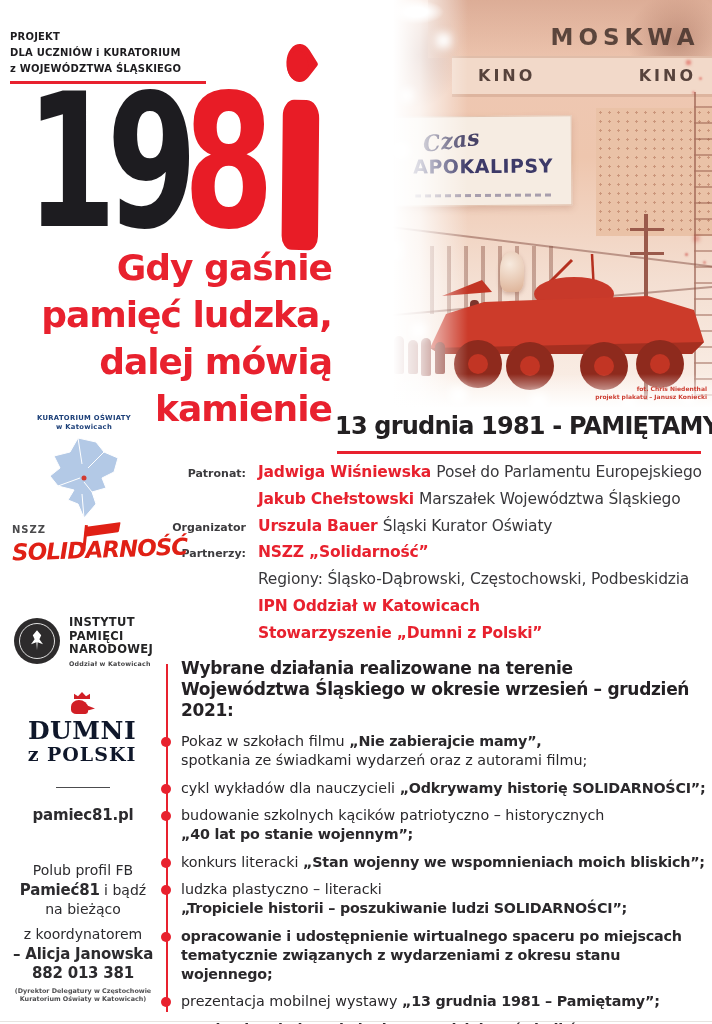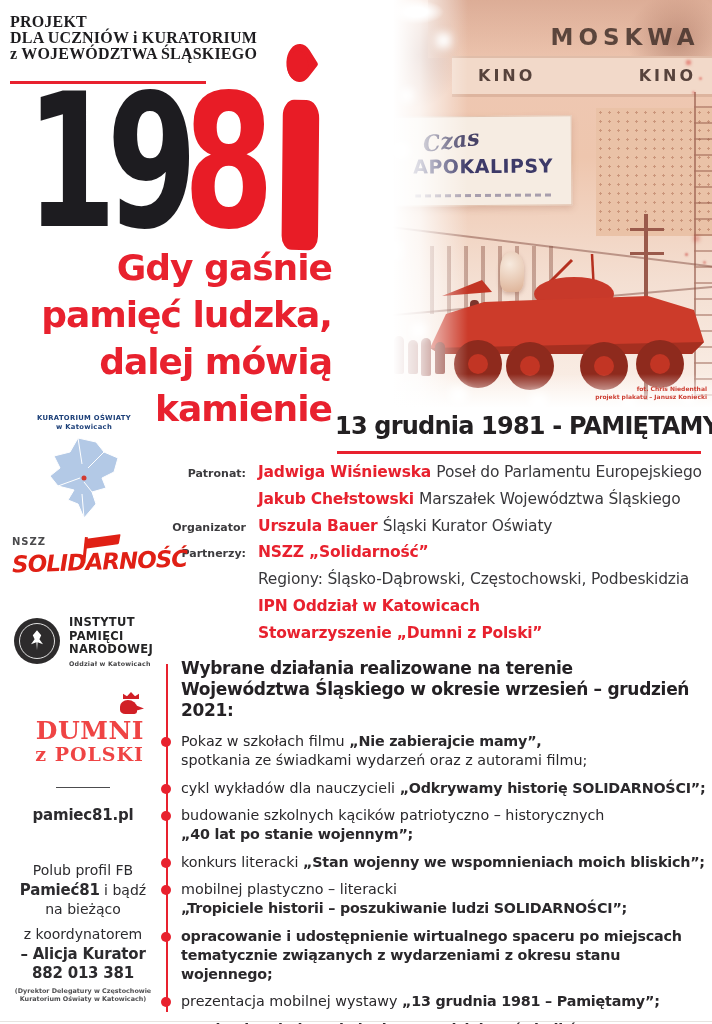--- a/index.html
+++ b/index.html
@@ -59,22 +59,22 @@
          background:radial-gradient(closest-side at 20% 20%,#fff 40%,transparent);}
   .snow{position:absolute;left:0;top:0;width:1px;height:1px;border-radius:50%;
         box-shadow:12px 150px 10px 8px #fff,2px 250px 12px 10px #fff,30px 330px 9px 7px #fff,
                    70px 395px 10px 8px #fff,150px 402px 10px 8px #fff,240px 404px 9px 7px #fff,
                    55px 40px 9px 7px #fff,18px 95px 8px 6px #fff,300px 398px 8px 6px #fff;}
   .speck{position:absolute;left:0;top:0;width:1px;height:1px;border-radius:50%;
         box-shadow:300px 62px 3px 2px rgba(215,45,40,.5),312px 78px 2px 1px rgba(215,45,40,.45),
                    305px 92px 2px 1px rgba(215,45,40,.35),308px 238px 4px 2px rgba(195,35,30,.5),
                    298px 254px 2px 1px rgba(195,35,30,.5),316px 262px 2px 1px rgba(195,35,30,.4);}
   
-  .hdr{position:absolute;left:10px;top:14px;font-size:16px;font-weight:800;line-height:16px;
-       letter-spacing:.2px;color:#1d1c1f;font-family:Liberation Serif, serif;}
+  .hdr{position:absolute;left:10px;top:29px;font-size:10px;font-weight:800;line-height:16px;
+       letter-spacing:.2px;color:#1d1c1f;}
   .hdr-rule{position:absolute;left:10px;top:81px;width:196px;height:2.5px;background:#e8212e;}
   
   .year{position:absolute;left:26px;top:84px;display:flex;align-items:flex-start;
         transform:scaleX(.70);transform-origin:left top;font-size:186px;font-weight:800;
         line-height:.84;letter-spacing:-14px;}
   .y-black{color:#1d1c20;} .y-red{color:#e81c26;margin-left:-6px;}
   .candle-wrap{position:relative;margin-left:26px;margin-top:16px;}
   .candle{width:52px;height:150px;background:#e81c26;border-radius:16px 18px 14px 14px;transform:rotate(.8deg);}
   .flame{position:absolute;left:6px;top:-56px;width:38px;height:38px;background:#e81c26;
          border-radius:52% 6% 52% 52%;transform:rotate(48deg);}
@@ -98,36 +98,36 @@
   .acts h2{margin:0;font-size:17px;font-weight:700;line-height:21px;letter-spacing:-.3px;color:#242124;}
   .rail{position:absolute;left:166px;top:664px;width:2px;height:348px;background:#e8212e;}
   .acts ul{list-style:none;margin:11px 0 0 0;padding:0;}
   .acts li{position:relative;margin-bottom:8.5px;font-size:14.3px;line-height:19px;color:#2a282b;}
   .acts li:before{content:"";position:absolute;left:-20px;top:5px;width:10px;height:10px;
                   border-radius:50%;background:#e8212e;}
   .seg-b{font-weight:800;letter-spacing:-.2px;}
   
   .kur{position:absolute;left:16px;top:414px;width:136px;text-align:center;}
   .kur-t{font-size:6.8px;font-weight:800;color:#1c3f78;line-height:8.5px;letter-spacing:.3px;}
-  .sol{position:absolute;left:12px;top:536px;width:150px;}
+  .sol{position:absolute;left:12px;top:524px;width:150px;}
   .sol-nszz{font-size:10px;color:#4a4a4c;font-weight:600;letter-spacing:1px;}
   .sol-logo{position:relative;font-size:23px;font-weight:800;font-style:italic;color:#e02015;
             letter-spacing:-1px;margin-top:2px;transform:rotate(-2deg);}
   .sol-flag{position:absolute;left:74px;top:-12px;width:34px;height:10px;background:#e02015;
             transform:skewX(-18deg) rotate(-6deg);border-radius:1px;}
   .sol-pole{position:absolute;left:72px;top:-12px;width:3px;height:26px;background:#e02015;transform:rotate(8deg);}
   .ipn{position:absolute;left:14px;top:616px;display:flex;align-items:center;gap:9px;}
   .ipn-seal{width:46px;height:46px;border-radius:50%;background:#2d2b2c;position:relative;flex:none;}
   .ipn-seal:before{content:"";position:absolute;left:5px;top:5px;right:5px;bottom:5px;border-radius:50%;
                    border:1.5px solid rgba(255,255,255,.85);}
   .ipn-seal:after{content:"";position:absolute;left:17px;top:12px;width:12px;height:20px;background:#fff;
                   clip-path:polygon(50% 0,85% 25%,70% 45%,100% 70%,55% 60%,50% 100%,45% 60%,0 70%,30% 45%,15% 25%);}
   .ipn-tx{font-size:11.5px;font-weight:800;color:#242425;line-height:13.5px;letter-spacing:.3px;}
   .ipn-sub{font-size:6.3px;font-weight:700;color:#454547;margin-top:3px;letter-spacing:.2px;}
-  .dum{position:absolute;left:20px;top:692px;width:124px;text-align:right;color:#ef4444;
+  .dum{position:absolute;left:20px;top:692px;width:124px;text-align:center;color:#0f172a;
        font-family:"DejaVu Serif","Liberation Serif",serif;}
   .dum-eagle{display:inline-block;position:relative;width:26px;height:24px;margin-bottom:-2px;}
   .dum-crown{position:absolute;left:5px;top:0;width:16px;height:7px;background:#d11f26;
              clip-path:polygon(0 100%,0 25%,25% 60%,50% 0,75% 60%,100% 25%,100% 100%);}
   .dum-head{position:absolute;left:2px;top:8px;width:17px;height:14px;background:#d11f26;
             border-radius:60% 70% 20% 40%;}
   .dum-beak{position:absolute;left:17px;top:13px;width:9px;height:6px;background:#d11f26;
             clip-path:polygon(0 0,100% 60%,0 100%);}
   .dum-l1{font-size:25px;font-weight:800;letter-spacing:.5px;line-height:26px;}
   .dum-l2{font-size:19px;font-weight:700;letter-spacing:1px;line-height:21px;}
@@ -261,21 +261,21 @@
   <div class="acts">
     <h2>
       <span style="display:block">Wybrane działania realizowane na terenie</span>
       <span style="display:block">Województwa Śląskiego w okresie wrzesień – grudzień 2021:</span>
     </h2>
     <ul id="activity-list">
         <li><span>Pokaz w szkołach filmu </span><span class="seg-b">„Nie zabierajcie mamy”,</span><br><span>spotkania ze świadkami wydarzeń oraz z autorami filmu;</span></li>
         <li><span>cykl wykładów dla nauczycieli </span><span class="seg-b">„Odkrywamy historię SOLIDARNOŚCI”;</span></li>
         <li><span>budowanie szkolnych kącików patriotyczno – historycznych</span><br><span class="seg-b">„40 lat po stanie wojennym”;</span></li>
         <li><span>konkurs literacki </span><span class="seg-b">„Stan wojenny we wspomnieniach moich bliskich”;</span></li>
-        <li><span>mobilnej plastyczno – literacki</span><br><span class="seg-b">„Tropiciele historii – poszukiwanie ludzi SOLIDARNOŚCI”;</span></li>
+        <li><span>ludzka plastyczno – literacki</span><br><span class="seg-b">„Tropiciele historii – poszukiwanie ludzi SOLIDARNOŚCI”;</span></li>
         <li><span class="seg-b">opracowanie i udostępnienie wirtualnego spaceru po miejscach</span><br><span class="seg-b">tematycznie związanych z wydarzeniami z okresu stanu wojennego;</span></li>
         <li><span>prezentacja mobilnej wystawy </span><span class="seg-b">„13 grudnia 1981 – Pamiętamy”;</span></li>
         <li><span class="seg-b">spotkania międzypokoleniowe z udziałem świadków</span><br></li>
       </ul>
   </div>
 
   <div class="kur">
     <div class="kur-t">KURATORIUM OŚWIATY</div>
     <div class="kur-t">w Katowicach</div>
     <svg class="kur-map" width="88" height="88" viewBox="0 0 88 88">
@@ -321,21 +321,21 @@
   </div>
 
   <div class="side-tx fb">
     <div>Polub profil FB</div>
     <div><span class="b15">Pamieć81</span><span> i bądź</span></div>
     <div>na bieżąco</div>
   </div>
 
   <div class="side-tx contact">
     <div>z koordynatorem</div>
-    <div class="b15">– Alicja Kurator</div>
+    <div class="b15">– Alicja Janowska</div>
     <div class="b15">882 013 381</div>
     <div class="tiny">
       <span style="display:block">(Dyrektor Delegatury w Częstochowie</span>
       <span style="display:block">Kuratorium Oświaty w Katowicach)</span>
     </div>
   </div>
 
   <div class="bottom-rule"></div>
 </div>
 

